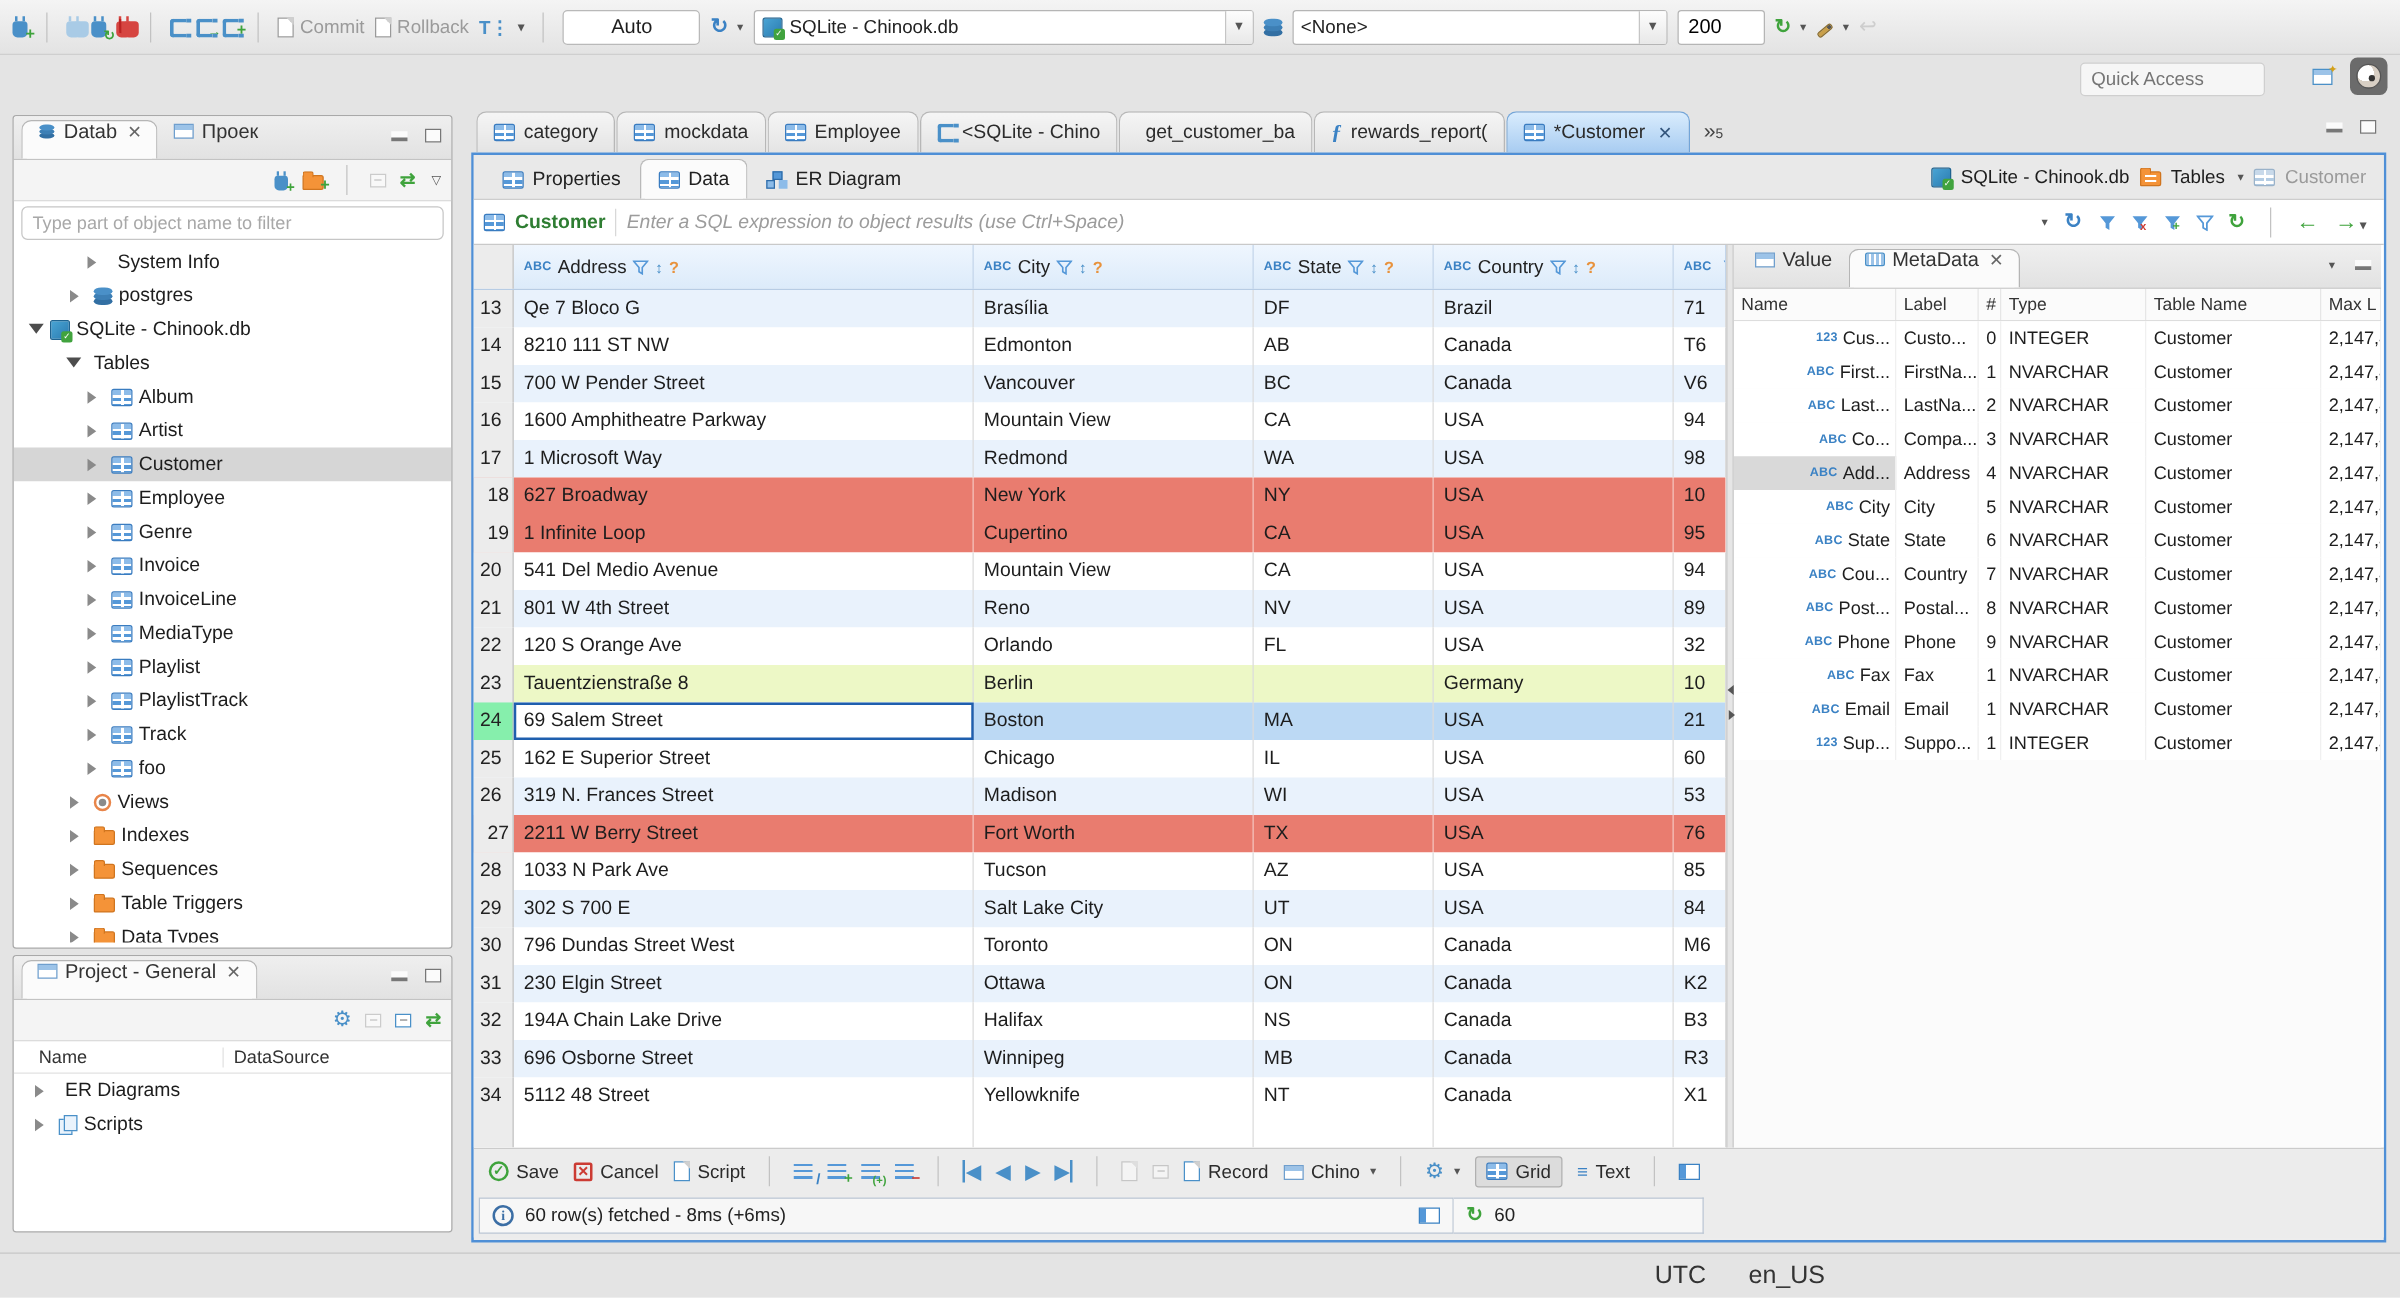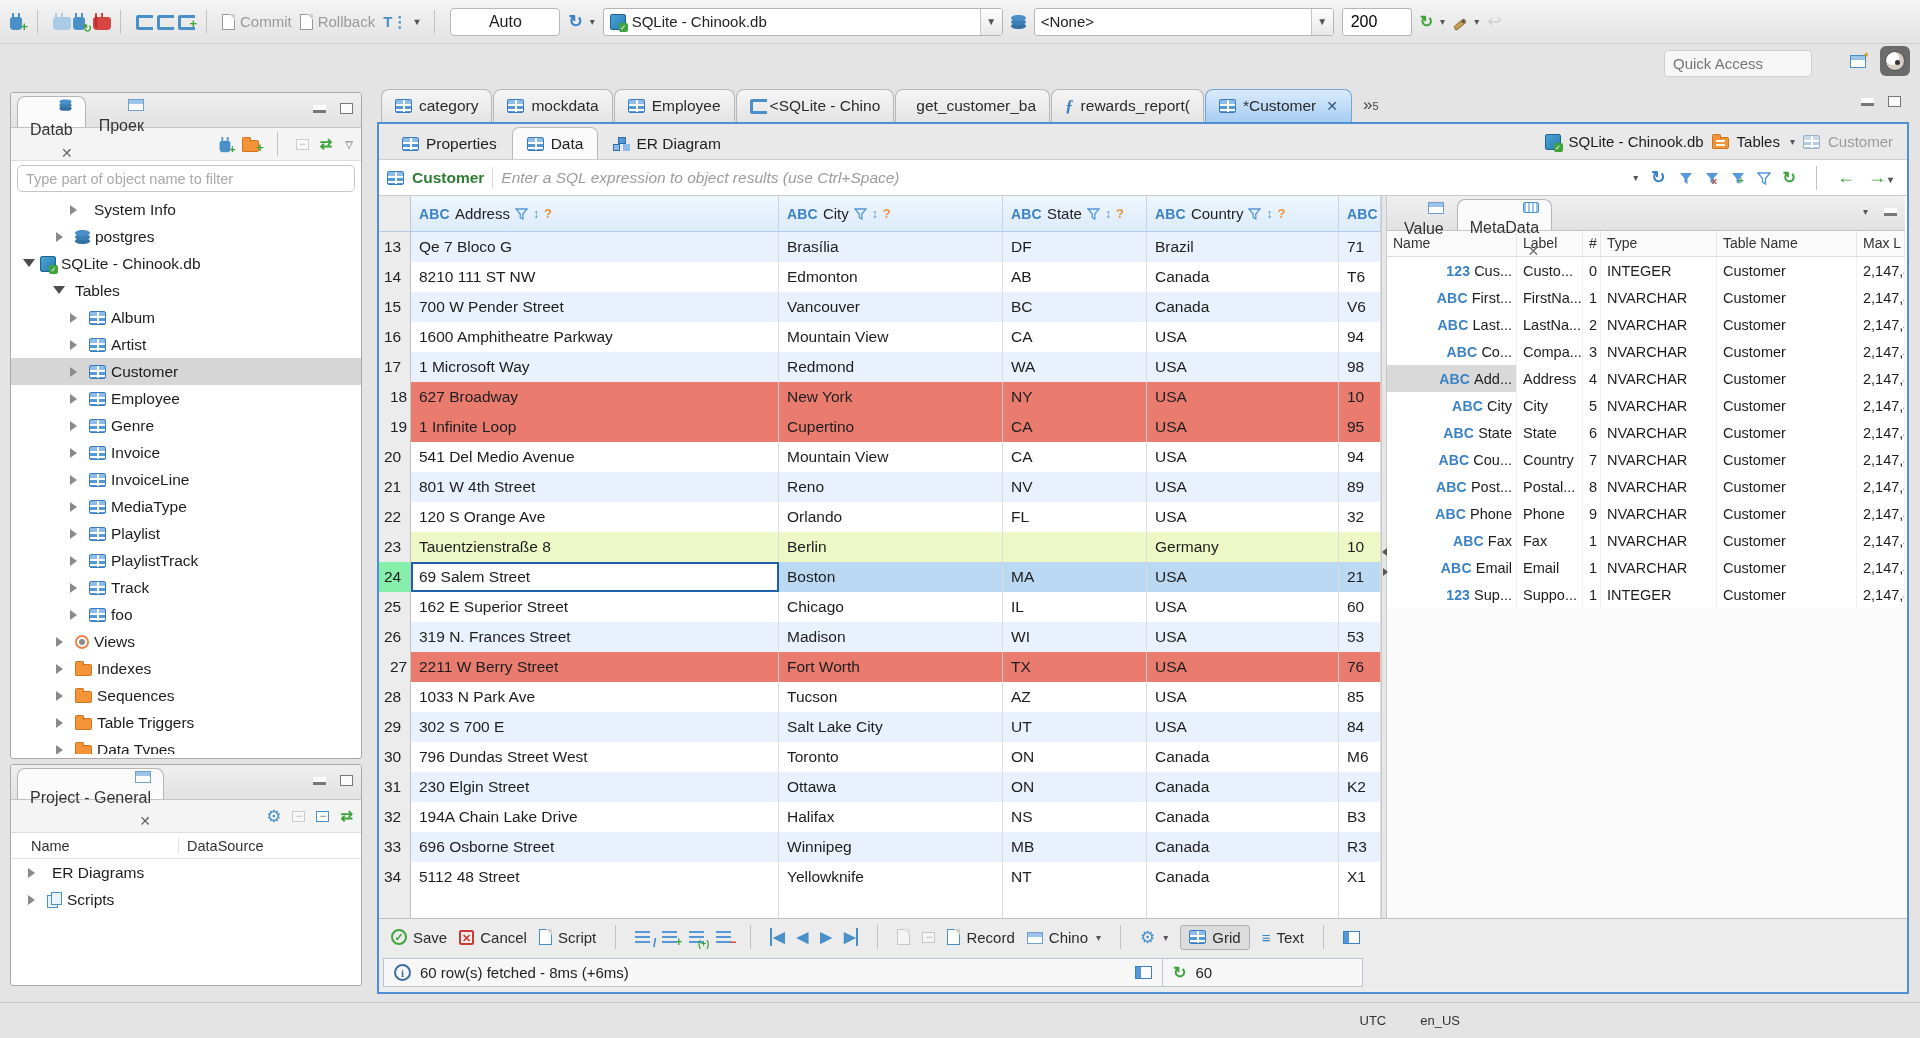--- a/index.html
+++ b/index.html
@@ -67,21 +67,21 @@
 .ico-link::before { content:"⇄"; color:#3fa33c; font-size:15px; font-weight:bold; }
 .ico-min, .ico-max { width:13px; height:11px; border:1px solid #777; background:#fbfbfb; }
 .ico-min { border:none; border-bottom:3px solid #777; height:8px; }
 .ico-collapse { width:13px; height:11px; border:1px solid #9a9a9a; background:#fff; }
 .ico-collapse::after { content:"−"; position:absolute; left:2px; top:-3px; color:#777; font-size:12px; }
 .ico-pencil { width:14px; height:5px; background:linear-gradient(to right,#caa04a 0 9px,#555 9px); border:1px solid #8a6d2f; border-radius:2px; transform:rotate(-40deg); margin-top:6px; }
 .lines { width:15px; height:13px; background:repeating-linear-gradient(to bottom,#5598d8 0 2px,transparent 2px 5px); }
 .lines .badge { font-size:12px; right:-5px; bottom:-5px; }
 .tri-r { width:0; height:0; border:5px solid transparent; border-left:7px solid #8a8a8a; margin:0 2px 0 5px; }
 .tri-d { width:0; height:0; border:6px solid transparent; border-top:8px solid #4d4d4d; margin:4px 0 0 2px; }
-.abc { color:#3b82c4; font-weight:bold; font-size:14px; letter-spacing:.2px; flex:none; }
+.abc { color:#3b82c4; font-weight:bold; font-size:10px; letter-spacing:.2px; flex:none; }
 
 
 #topbar { position:absolute; left:0; top:0; width:1920px; height:44px;
   background:linear-gradient(#f4f4f4,#e3e3e3); border-bottom:1px solid #cfcfcf;
   display:flex; align-items:center; padding:0 10px; gap:8px; }
 .tbtn { display:flex; align-items:center; gap:5px; color:#9a9a9a; font-size:15px; }
 .combo { height:28px; background:#fff; border:1px solid #b5b5b5; border-radius:3px; display:flex; align-items:center; padding-left:6px; gap:6px; font-size:15px; color:#222; }
 .combo .dd { width:22px; height:100%; margin-left:auto; border-left:1px solid #c5c5c5; background:linear-gradient(#fdfdfd,#e8e8e8); display:flex; align-items:center; justify-content:center; color:#555; font-size:10px; }
 #auto-btn { height:28px; min-width:110px; background:#fff; border:1px solid #b9b9b9; border-radius:4px; display:flex; align-items:center; justify-content:center; font-size:16px; }
 #fetch-size { width:70px; height:28px; border:1px solid #b5b5b5; border-radius:3px; padding:0 8px; font-size:16px; }
@@ -92,22 +92,22 @@
 .beaver { width:20px; height:20px; background:radial-gradient(circle at 35% 35%,#fff 0 40%,#d8cfc4 41%); border-radius:50%; border:1px solid #555; }
 .beaver::after { content:""; position:absolute; width:5px; height:5px; background:#333; border-radius:50%; margin:8px 0 0 9px; }
 .ico-persp { width:16px; height:13px; border:1px solid #4a90c8; background:linear-gradient(#9cc3e8 0 4px,#fff 4px); }
 .ico-persp::after { content:"✦"; position:absolute; right:-5px; top:-6px; color:#d4a018; font-size:9px; }
 
 
 .panel { position:absolute; background:#fff; border:1px solid #a9a9a9; border-radius:3px; overflow:hidden; }
 #nav-panel { left:10px; top:92px; width:352px; height:667px; }
 #proj-panel { left:10px; top:764px; width:352px; height:222px; }
 .vtabs { height:35px; background:linear-gradient(#efefef,#e2e2e2); border-bottom:1px solid #c3c3c3; display:flex; align-items:flex-end; padding-left:6px; position:relative; }
-.vtab { height:31px; display:flex; align-items:flex-end; gap:6px; padding:0 12px; font-size:16px; color:#333;
-  border:1px solid transparent; border-bottom:none; border-radius:8px 8px 0 0;flex-direction:column; }
+.vtab { height:31px; display:flex; align-items:flex-start; gap:6px; padding:0 12px; font-size:16px; color:#333;
+  border:1px solid transparent; border-bottom:none; border-radius:8px 8px 0 0; }
 .vtab.on { background:#fbfbfb; border-color:#b5b5b5; }
 .vclose { color:#666; font-size:14px; margin-left:2px; }
 .winbtns { position:absolute; right:8px; top:10px; display:flex; gap:14px; align-items:center; }
 .ptoolbar { height:33px; background:#f4f4f4; border-bottom:1px solid #dcdcdc; display:flex; align-items:center; justify-content:flex-end; padding:0 8px; gap:11px; }
 #nav-filter { margin:4px 6px; width:338px; height:27px; border:1px solid #c6c6c6; border-radius:5px; padding:0 8px; font-size:14.5px; color:#333; }
 #nav-filter::placeholder { color:#a8a8a8; }
 .tree { overflow:hidden; }
 .trow { height:27px; display:flex; align-items:center; white-space:nowrap; gap:5px; padding-right:4px; }
 .trow .lbl { font-size:15.5px; }
 .trow.sel-true { background:#d6d6d6; }
@@ -184,21 +184,21 @@
 .navg { color:#4a90c8; font-size:15px; font-weight:bold; }
 .navg.bar-l { border-left:2px solid #4a90c8; padding-left:1px; }
 .navg.bar-r { border-right:2px solid #4a90c8; padding-right:1px; }
 .toggle-on { background:#dcdcdc; border:1px solid #b0b0b0; border-radius:3px; padding:3px 8px; }
 #rstatus { height:35px; background:#ececec; display:flex; align-items:center; padding:0 4px; }
 .statbox { height:29px; border:1px solid #b9c4d2; background:#f7f7f7; display:flex; align-items:center; padding:0 10px; gap:9px; font-size:15px; color:#222; }
 .info-ic { width:17px; height:17px; border:2px solid #3b6ea5; border-radius:50%; color:#3b6ea5; font:bold 11px "Liberation Serif",serif; text-align:center; line-height:14px; }
 .ico-calcpanel { width:17px; height:13px; border:1px solid #3b82c4; background:linear-gradient(to right,#5598d8 0 5px,#fff 5px); }
 
 
-#winstatus { position:absolute; left:0; bottom:0; width:1920px; height:36px; background:#e4e4e4; border-top:1px solid #c6c6c6; display:flex; align-items:center; justify-content:flex-end; font-size:13px; color:#333; }
+#winstatus { position:absolute; left:0; bottom:0; width:1920px; height:36px; background:#e4e4e4; border-top:1px solid #c6c6c6; display:flex; align-items:center; justify-content:flex-end; font-size:20px; color:#333; }
 #winstatus .zone { display:flex; gap:34px; margin-right:460px; }
 </style>
 </head>
 <body>
 
 <div id="topbar">
   <span class="ic ico-plug">
       <span class="badge plus">+</span>
     </span>
   <span class="sep"></span>

